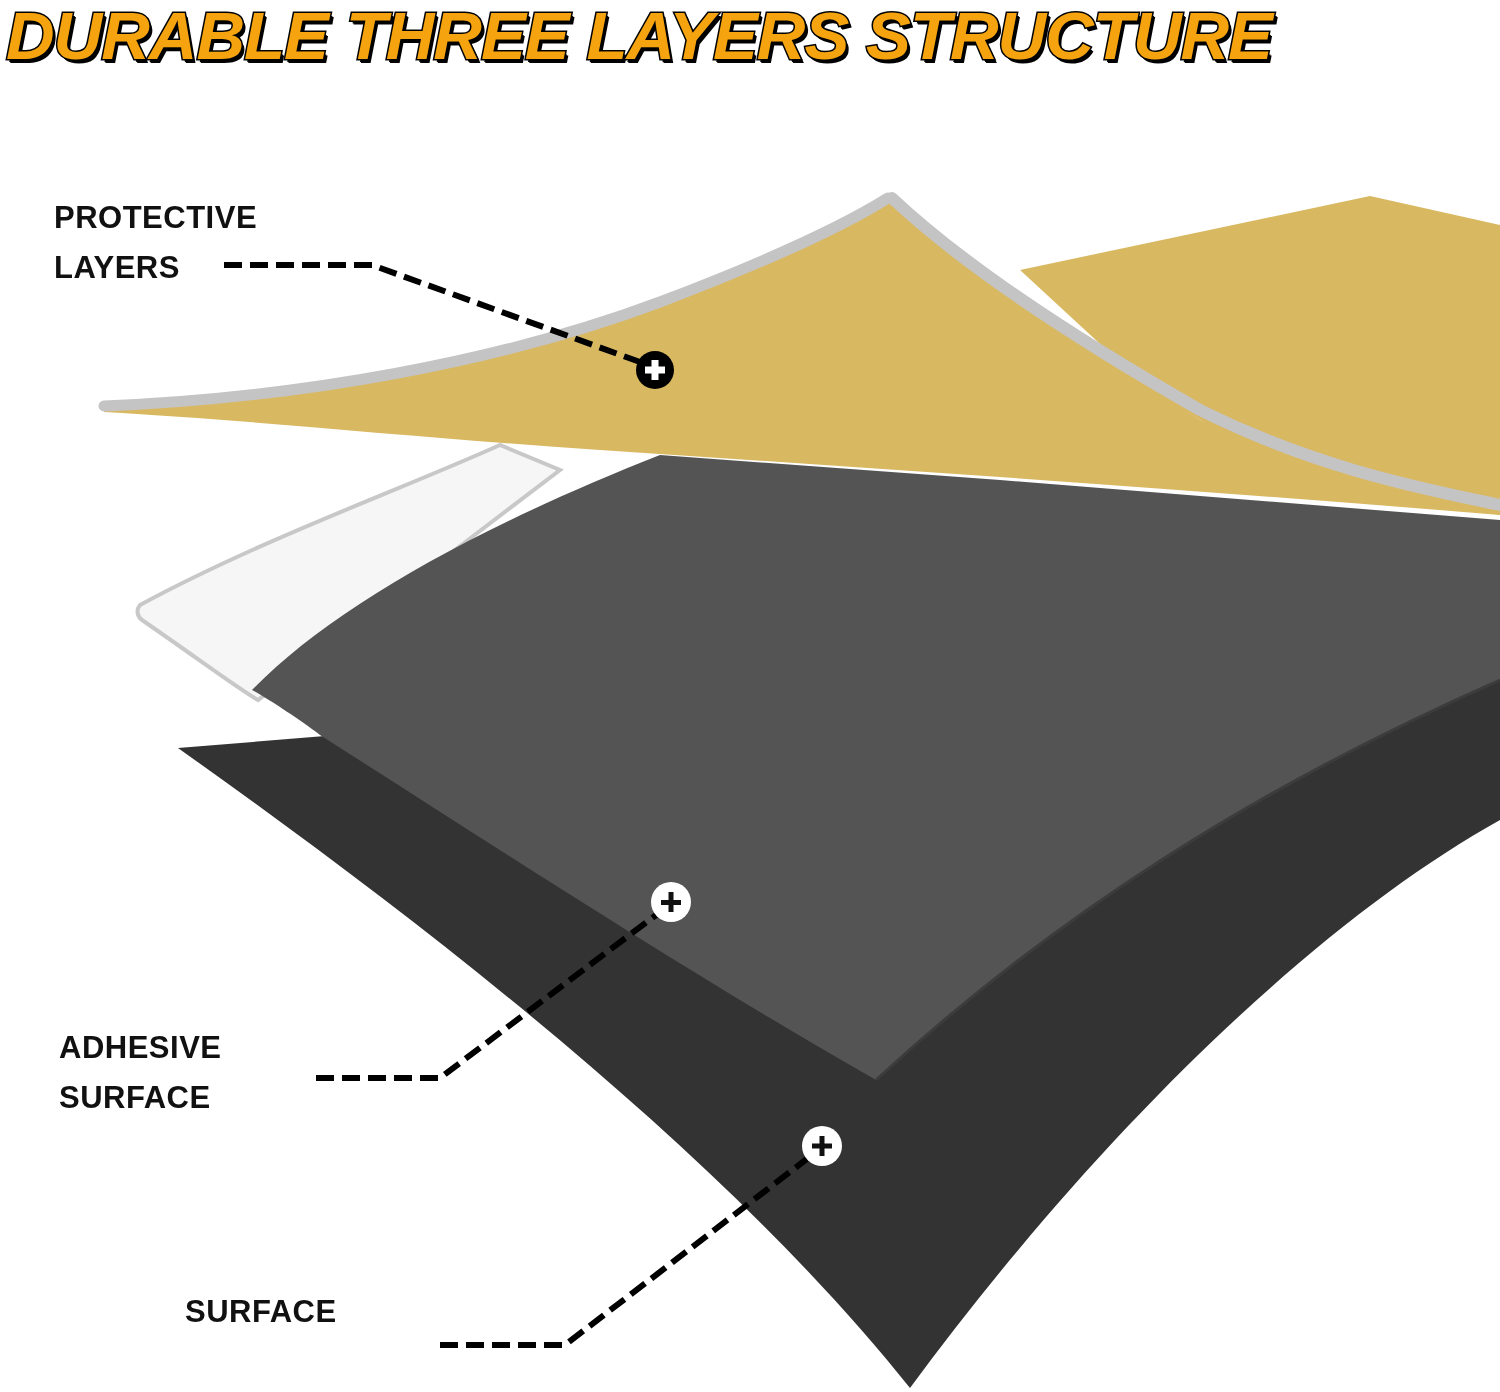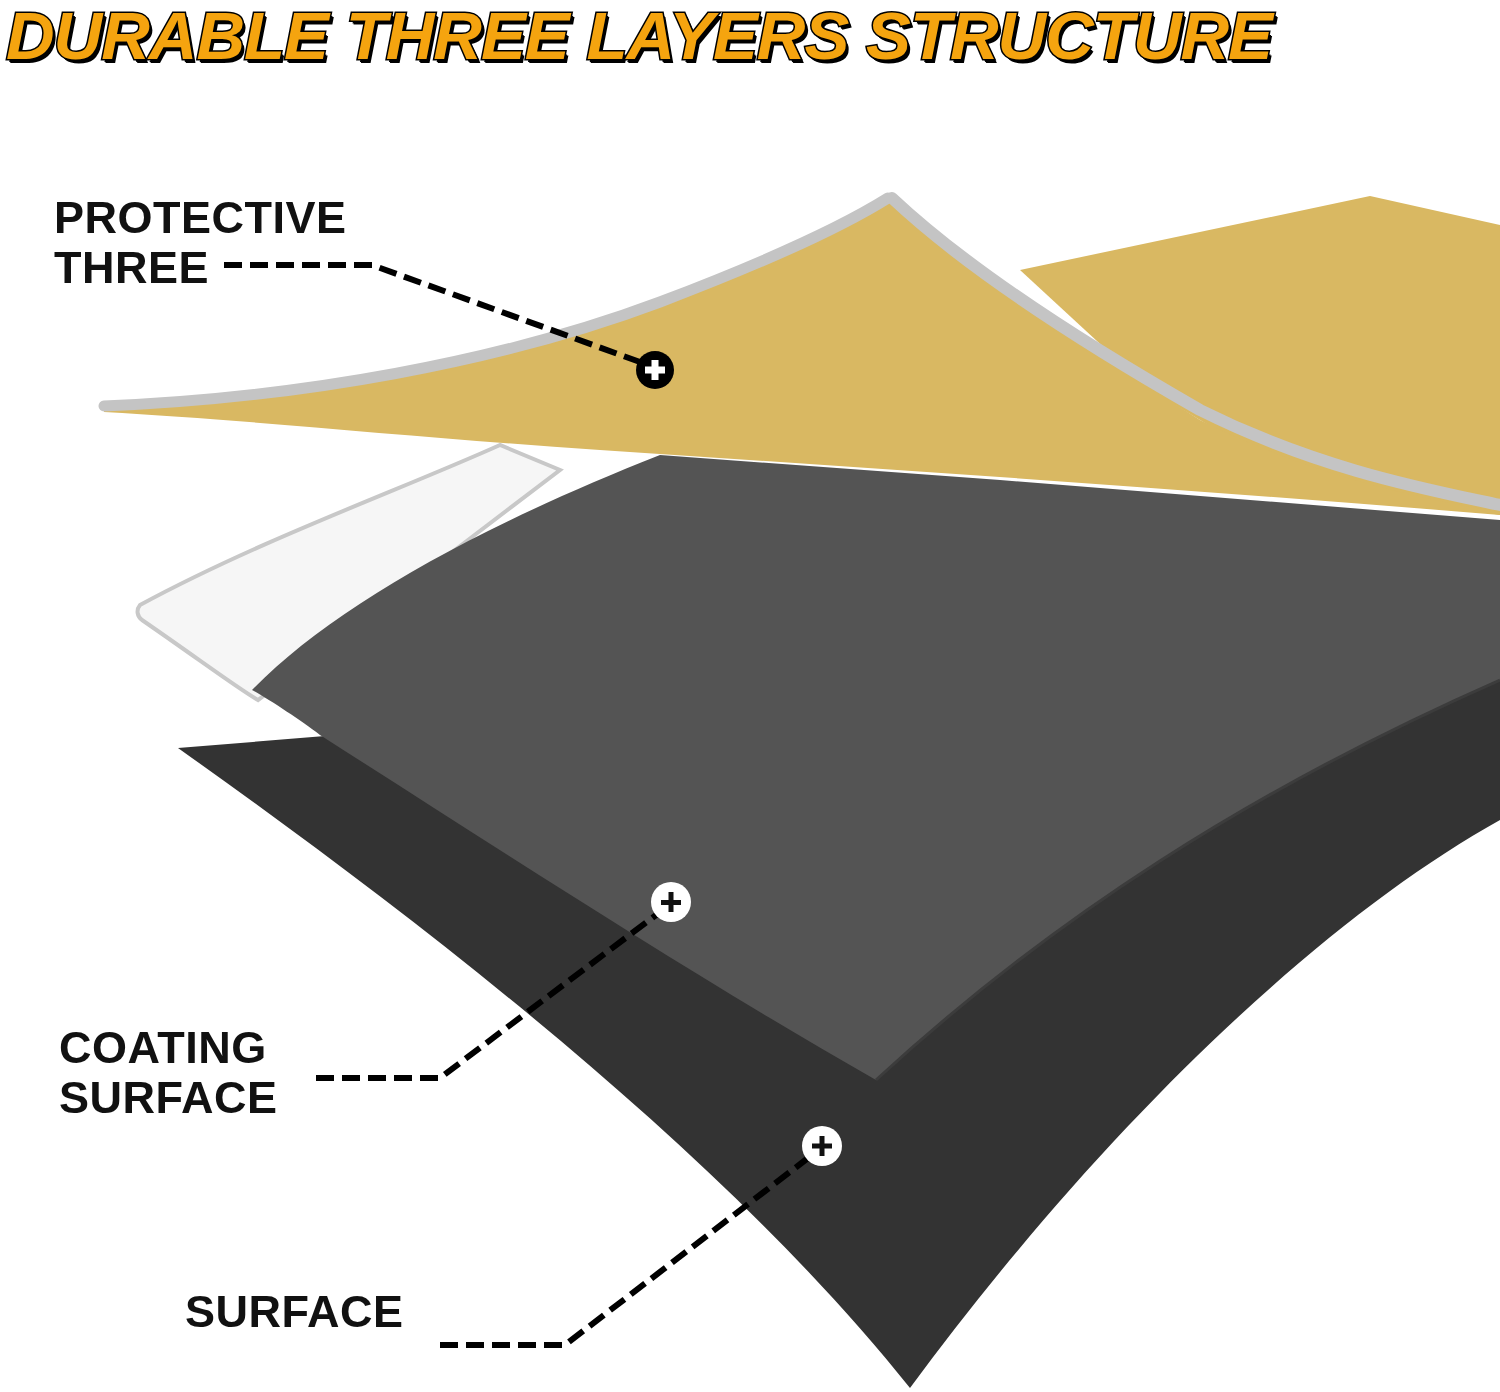--- a/index.html
+++ b/index.html
@@ -16,21 +16,21 @@
       paint-order: stroke fill;
       text-shadow: 2px 3px 0 #000, 3px 4px 0 #000;
       white-space: nowrap;
       transform: scaleX(1.02);
       transform-origin: left top;
     }
     .label {
       position: absolute;
       font-family: "Liberation Sans", sans-serif;
       font-weight: 700;
-      font-size: 45px; line-height: 50px;
+      font-size: 31px; line-height: 50px;
       color: #111;
       letter-spacing: 0.5px;
       white-space: nowrap;
     }
     .label span { display: block; }
     .lbl-protective { left: 54px; top: 193px; }
     .lbl-adhesive { left: 59px; top: 1023px; }
     .lbl-magnetic { left: 185px; top: 1287px; }
   </style>
 </head>
@@ -80,24 +80,24 @@
       <circle cx="822" cy="1146" r="20" fill="#fff"></circle>
       <rect x="812" y="1143.5" width="20" height="5" fill="#111"></rect>
       <rect x="819.5" y="1136" width="5" height="20" fill="#111"></rect>
     </g>
   </svg>
 
   <div class="title">DURABLE THREE LAYERS STRUCTURE</div>
 
   <div class="label lbl-protective">
     <span>PROTECTIVE</span>
-    <span>THREE</span>
+    <span>LAYERS</span>
   </div>
 
   <div class="label lbl-adhesive">
-    <span>COATING</span>
+    <span>ADHESIVE</span>
     <span>SURFACE</span>
   </div>
 
   <div class="label lbl-magnetic">
     <span>SURFACE</span>
   </div>
 </div>
 
 </body></html>

